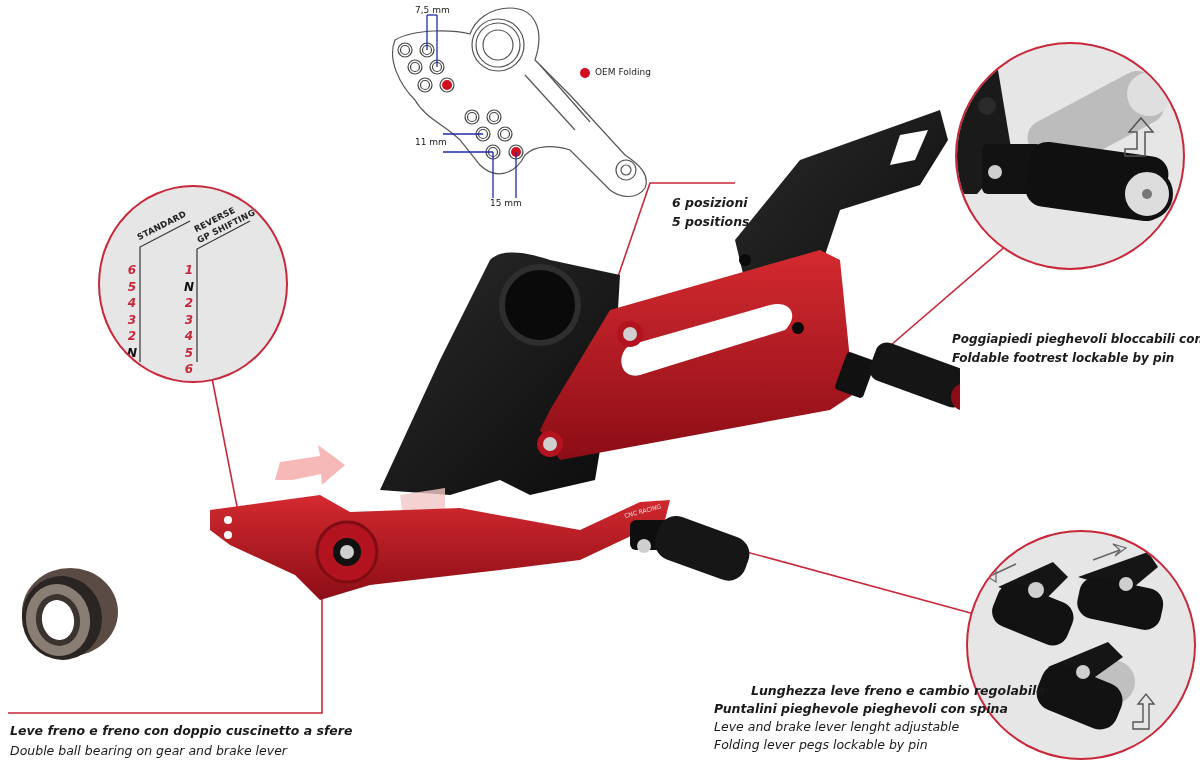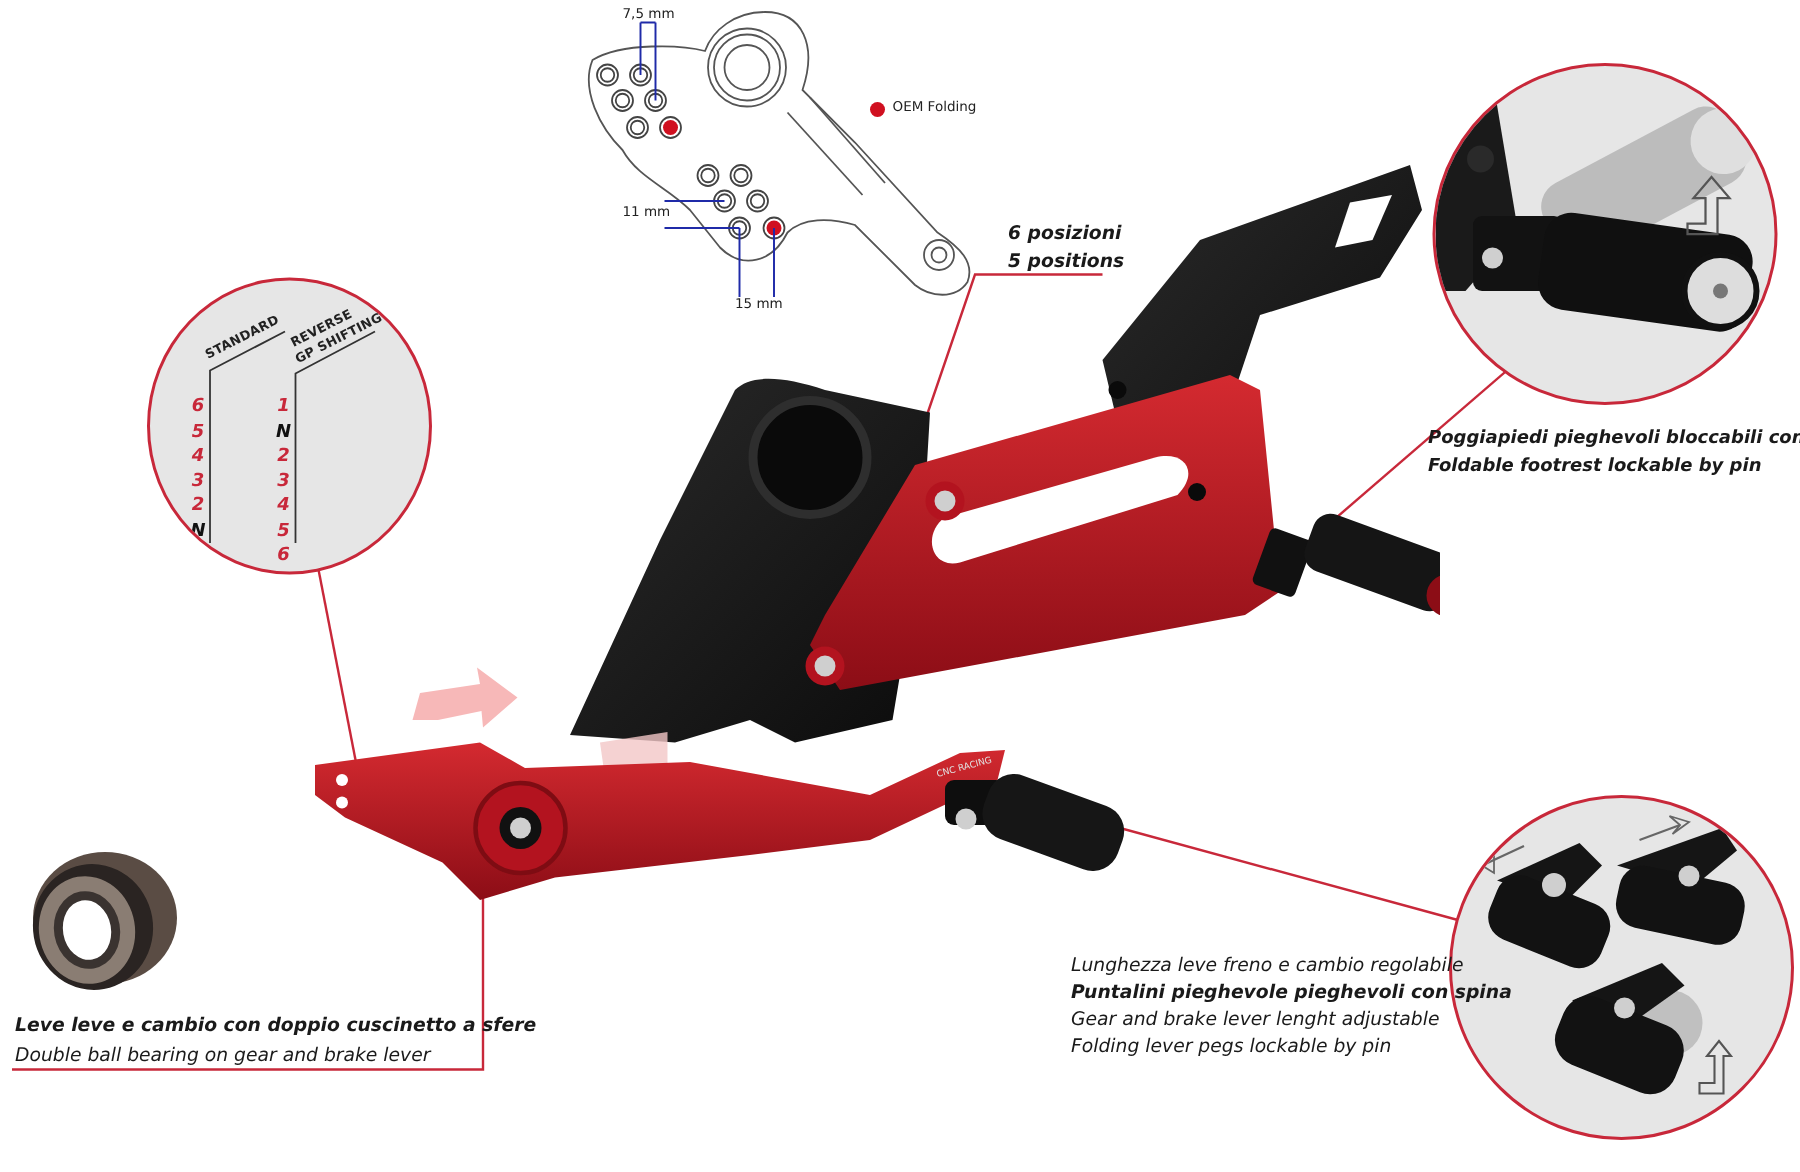--- a/index.html
+++ b/index.html
@@ -1,21 +1,21 @@
 <!DOCTYPE html>
 <html><head>
 <meta charset="utf-8">
 <style>
   html, body { margin:0; padding:0; background:#ffffff; }
   body { width:1200px; height:781px; position:relative; overflow:hidden;
          font-family:"DejaVu Sans", sans-serif; }
   .abs { position:absolute; }
   .cap { position:absolute; font-style:italic; font-weight:bold; color:#1a1a1a;
          font-family:"DejaVu Sans", sans-serif; white-space:nowrap; }
-  .cap13 { font-size:12.5px; line-height:18px; }
+  .cap13 { font-size:12.5px; line-height:18px;margin-top:48px; }
   .lbl { position:absolute; font-size:9px; color:#222; font-family:"DejaVu Sans", sans-serif; white-space:nowrap; }
   .zoomcircle { position:absolute; border-radius:50%; border:2px solid #c8283a;
                 background:#e6e6e6; overflow:hidden; box-sizing:border-box; }
   .gear-col { position:absolute; font-style:italic; font-weight:bold; font-size:12px;
               line-height:16.5px; text-align:center; width:14px; }
   .gear-col span { display:block; }
   .red { color:#c8283a; }
   .blk { color:#111; }
   .hdr { position:absolute; font-size:8.5px; font-weight:bold; color:#222;
          transform-origin:left bottom; white-space:nowrap; letter-spacing:0.2px; }
@@ -228,26 +228,26 @@
 
     <g>
       <circle cx="145" cy="150" r="22" fill="#9a9a9a" opacity="0.5"></circle>
       <path d="M80,135 L140,110 L155,125 L120,150 Z" fill="#151515"></path>
       <rect x="70" y="140" width="85" height="48" rx="18" fill="#121212" transform="rotate(22 110 162)"></rect>
       <circle cx="115" cy="140" r="7" fill="#cfcfcf"></circle>
       <path d="M165,190 L175,190 L175,172 L170,172 L178,162 L186,172 L181,172 L181,197 L165,197 Z" fill="none" stroke="#555" stroke-width="1.4"></path>
     </g>
   </svg>
 </div>
-<div class="cap cap13" style="left:714px;top:634px;font-weight:normal">Lunghezza leve freno e cambio regolabile</div>
+<div class="cap cap13" style="left:751px;top:634px;font-weight:bold">Lunghezza leve freno e cambio regolabile</div>
 <div class="cap cap13" style="left:714px;top:652px;font-weight:bold">Puntalini pieghevole pieghevoli con spina</div>
-<div class="cap cap13" style="left:714px;top:670px;font-weight:normal">Gear and brake lever lenght adjustable</div>
+<div class="cap cap13" style="left:714px;top:670px;font-weight:normal">Leve and brake lever lenght adjustable</div>
 <div class="cap cap13" style="left:714px;top:688px;font-weight:normal">Folding lever pegs lockable by pin</div>
 
 <svg class="abs" style="left:10px;top:560px" width="110" height="110">
   <ellipse cx="60" cy="52" rx="48" ry="44" fill="#5a4c44"></ellipse>
   <ellipse cx="52" cy="58" rx="40" ry="42" fill="#2a2422" transform="rotate(-10 52 58)"></ellipse>
   <ellipse cx="48" cy="60" rx="32" ry="36" fill="#8a7d73" transform="rotate(-10 48 60)"></ellipse>
   <ellipse cx="48" cy="60" rx="22" ry="26" fill="#3a3330" transform="rotate(-10 48 60)"></ellipse>
   <ellipse cx="48" cy="60" rx="16" ry="20" fill="#ffffff" transform="rotate(-10 48 60)"></ellipse>
 </svg>
-<div class="cap cap13" style="left:10px;top:674px">Leve leve e cambio con doppio cuscinetto a sfere</div>
+<div class="cap cap13" style="left:10px;top:674px">Leve freno e freno con doppio cuscinetto a sfere</div>
 <div class="cap cap13" style="left:10px;top:694px;font-weight:normal">Double ball bearing on gear and brake lever</div>
 
 </body></html>

